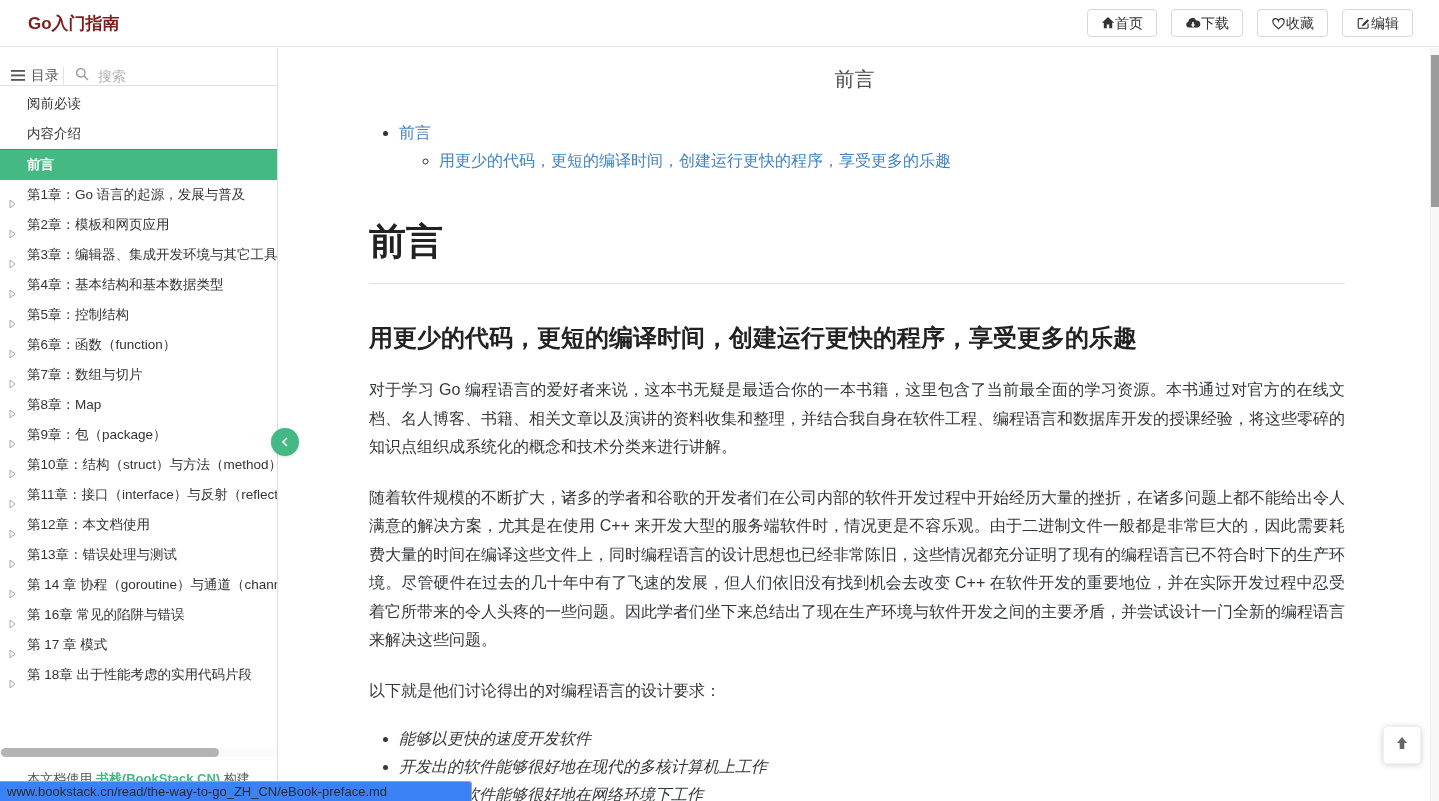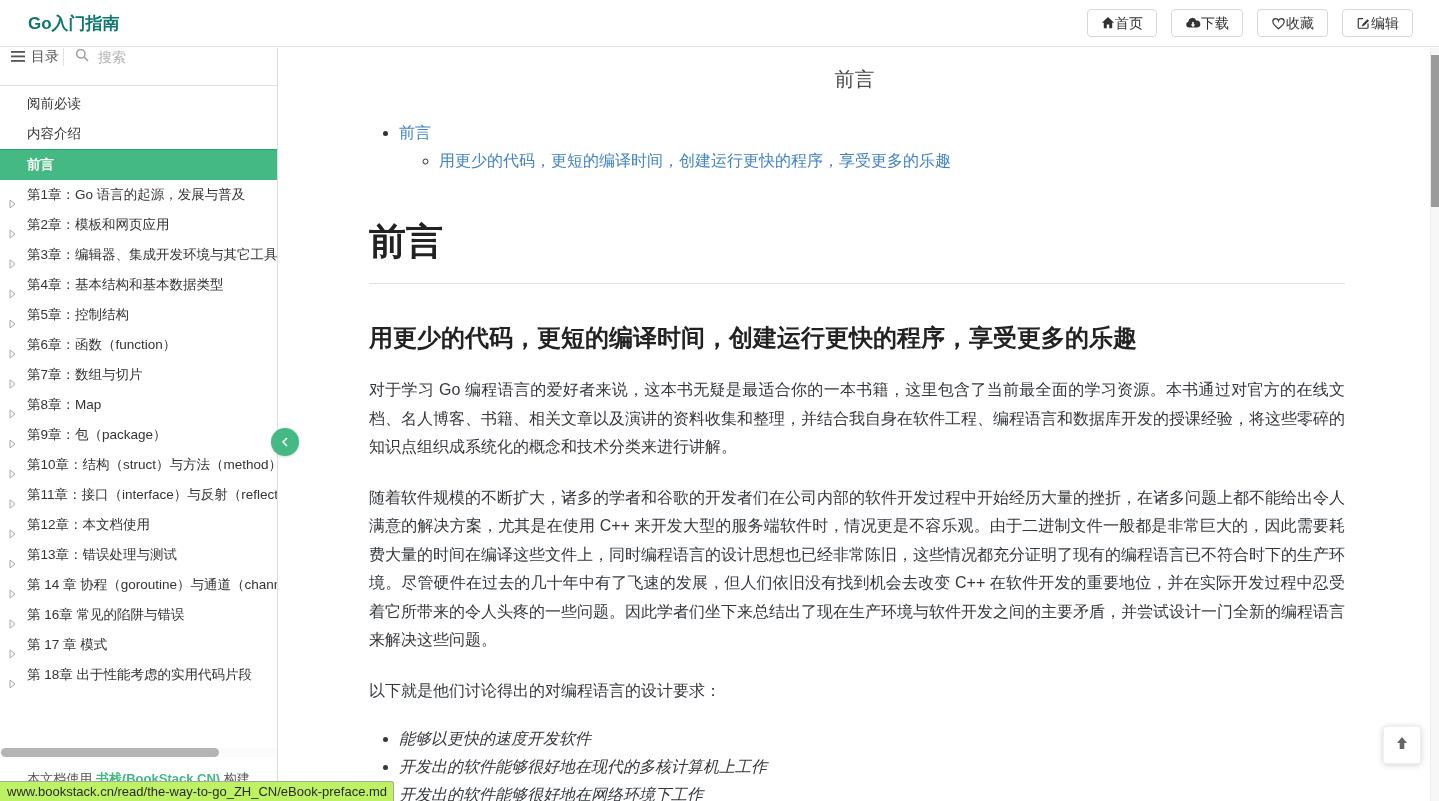--- a/index.html
+++ b/index.html
@@ -3,30 +3,30 @@
 <meta charset="utf-8">
 <style>
   html,body{margin:0;padding:0;}
   .screen{position:relative;width:1439px;height:801px;overflow:hidden;background:#fff;
     font-family:"Liberation Sans","DejaVu Sans",sans-serif;color:#333;}
 
   
   .top-header{position:absolute;top:0;left:0;right:0;height:47px;background:#fff;
     border-bottom:1px solid #e4e4e4;display:flex;align-items:center;justify-content:space-between;
     padding:0 26px 0 28px;box-sizing:border-box;z-index:10;}
-  .book-title{font-size:17px;font-weight:bold;color:#0f766e;}
+  .book-title{font-size:17px;font-weight:bold;color:#7f1d1d;}
   .hdr-buttons{display:flex;gap:14px;}
   .hdr-btn{display:flex;align-items:center;gap:0;border:1px solid #d8d8d8;border-radius:4px;
     padding:6px 13px;font-size:14px;color:#333;background:#fff;cursor:pointer;line-height:1;}
   .hdr-btn svg{display:block;}
 
   
   .sidebar{position:absolute;top:48px;left:0;width:278px;bottom:0;background:#fff;
     border-right:1px solid #ddd;box-sizing:border-box;z-index:5;}
-  .side-toolbar{height:37px;border-bottom:1px solid #e2e2e2;display:flex;align-items:flex-start;}
+  .side-toolbar{height:37px;border-bottom:1px solid #e2e2e2;display:flex;align-items:flex-end;}
   .toc-tab{width:64px;display:flex;align-items:center;gap:6px;padding-left:11px;
     border-right:1px solid #e2e2e2;font-size:14px;color:#555;box-sizing:border-box;cursor:pointer;}
   .search-box{flex:1;display:flex;align-items:center;gap:7px;padding-left:11px;}
   .search-box input{border:none;outline:none;font-size:14px;color:#333;width:150px;
     font-family:inherit;background:transparent;}
   .search-box input::placeholder{color:#b3b3b3;}
 
   .menu{position:absolute;top:38px;left:0;right:0;bottom:56px;overflow:hidden;padding-top:3px;}
   .menu-item{height:30px;line-height:30px;font-size:13.5px;color:#333;white-space:nowrap;
     overflow:hidden;position:relative;padding-left:27px;cursor:pointer;}
@@ -68,21 +68,21 @@
   .v-scrollbar{position:absolute;top:48px;right:0;width:8px;bottom:0;background:#f7f7f7;
     border-left:1px solid #ededed;z-index:8;}
   .v-scrollbar .thumb{position:absolute;top:7px;left:0;width:8px;height:152px;background:#9b9b9b;cursor:pointer;}
 
   
   .scroll-top{position:absolute;right:18px;bottom:37px;width:36px;height:36px;background:#fff;
     border:1px solid #f0f0f0;border-radius:4px;box-shadow:0 1px 6px rgba(0,0,0,.18);
     display:flex;align-items:center;justify-content:center;cursor:pointer;z-index:12;}
 
   
-  .status-bubble{position:absolute;left:0;bottom:0;width:394px;height:20px;background:#bef264;
+  .status-bubble{position:absolute;left:0;bottom:0;width:472px;height:20px;background:#3b82f6;
     border:1px solid #a6a6a6;border-left:none;border-bottom:none;border-top-right-radius:3px;
     font-size:13px;color:#2b2b2b;padding:2px 8px 0 7px;white-space:nowrap;overflow:hidden;
     z-index:20;box-sizing:border-box;}
 </style>
 </head>
 <body>
 
 <div class="screen">
 
   <div class="top-header">

